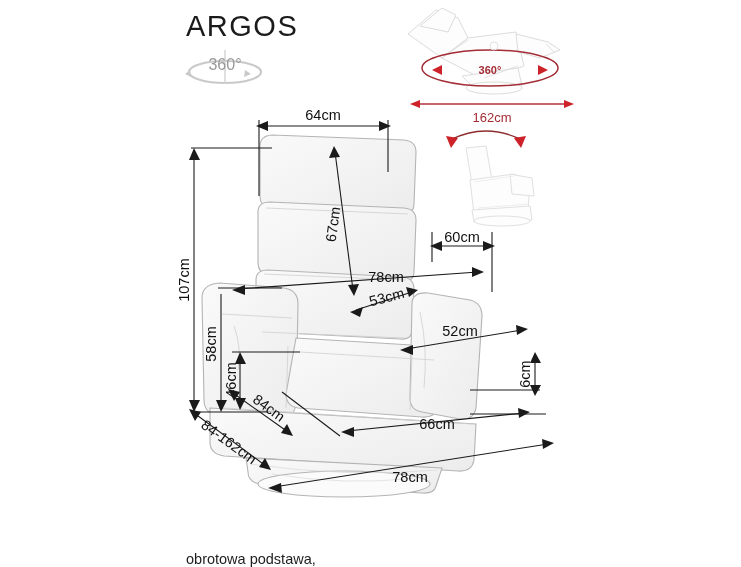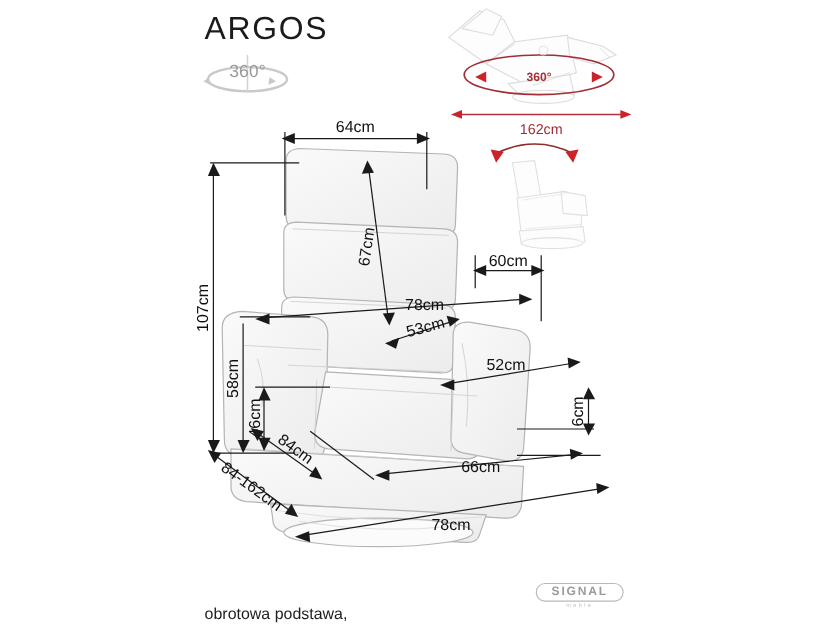--- a/index.html
+++ b/index.html
@@ -271,19 +271,14 @@
       <path d="M554 443 L542 439 L543 449 Z" fill="#1a1a1a" stroke="none"></path>
     </g>
     <text x="410" y="482" text-anchor="middle" font-size="14.5" fill="#111">78cm</text>
   </svg>
 
   <div class="caption">
     <div>obrotowa podstawa,</div>
     
   </div>
 
-  <div class="logo">
-    <div class="logo-box"></div>
-    <div class="logo-word">SIGNAL</div>
-    <div class="logo-sub">meble</div>
-  </div>
 
 </div>
 
 </body></html>

